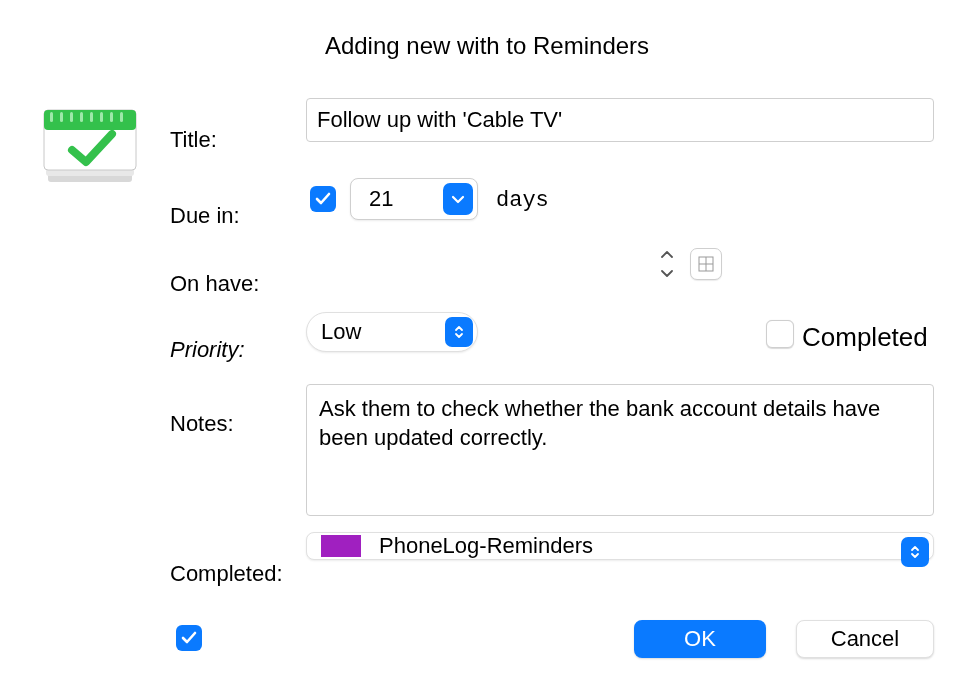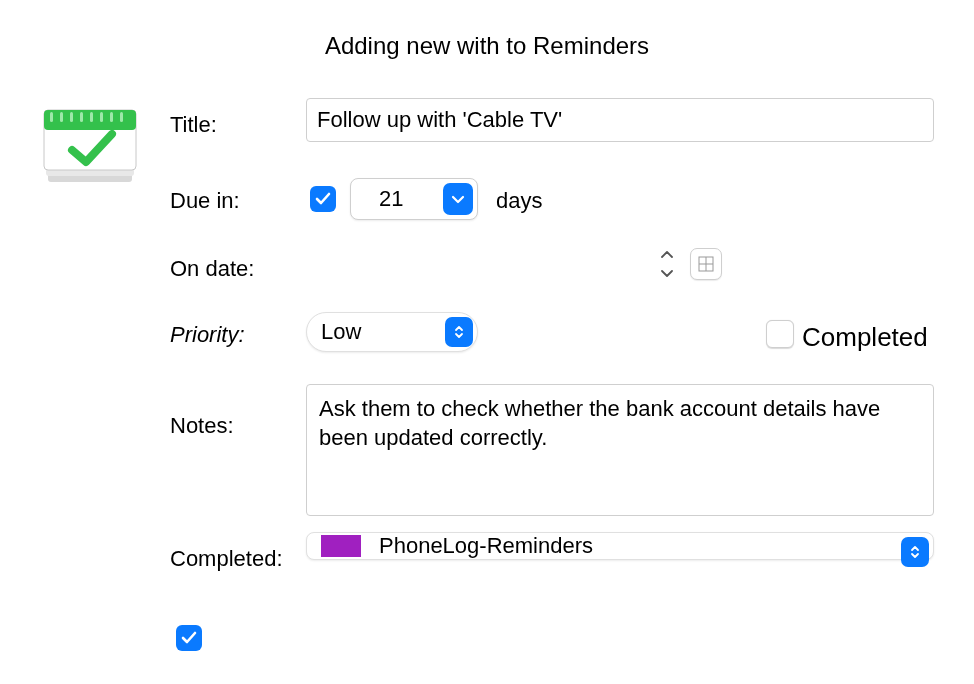--- a/index.html
+++ b/index.html
@@ -18,26 +18,26 @@
     text-align: center;
     font-size: 24px;
   }
 
   .app-icon {
     position: absolute;
     left: 42px; top: 104px;
     width: 96px; height: 88px;
   }
 
-  .label { position: absolute; font-size: 22px; }
+  .label { position: absolute; font-size: 22px; margin-top: 15px; }
   .lbl-title    { left: 170px; top: 112px; }
   .lbl-duein    { left: 170px; top: 188px; }
   .lbl-ondate   { left: 170px; top: 256px; }
   .lbl-priority { left: 170px; top: 322px; font-style: italic; }
-  .lbl-notes    { left: 170px; top: 413px; }
+  .lbl-notes    { left: 170px; top: 396px; }
   .lbl-calendar { left: 170px; top: 546px; }
 
   .text-input {
     position: absolute;
     background: #fff;
     border: 1px solid #cfcfcf;
     border-radius: 4px;
     font-size: 22px;
     padding: 6px 10px;
     color: #000;
@@ -70,33 +70,33 @@
   .cb-duein   { left: 310px; top: 186px; }
   .cb-completed { left: 766px; top: 320px; width: 28px; height: 28px; }
   .cb-reveal  { left: 176px; top: 625px; }
 
   .days-dropdown {
     position: absolute;
     left: 350px; top: 178px; width: 128px; height: 42px;
     border: 1px solid #cfcfcf; border-radius: 8px;
     background: #fff;
     display: flex; align-items: center;
-    padding-left: 28px; font-size: 22px;
+    padding-left: 18px; font-size: 22px;
     box-shadow: 0 1px 2px rgba(0,0,0,.08);
   }
   .days-chevron {
     position: absolute;
     right: 4px; top: 4px;
     width: 30px; height: 32px;
     background: #0a7aff; border-radius: 7px;
     display: flex; align-items: center; justify-content: center;
   }
   .days-chevron svg { width: 14px; height: 14px; }
 
-  .days-suffix { position: absolute; left: 496px; top: 188px; font-size: 22px; }
+  .days-suffix { position: absolute; left: 496px; top: 188px; font-size: 22px; font-family: Liberation Mono, monospace; }
 
   .stepper {
     position: absolute;
     left: 656px; top: 244px; width: 22px; height: 40px;
     display: flex; flex-direction: column; gap: 1px;
   }
   .stepper div {
     flex: 1; display: flex; align-items: center; justify-content: center;
     font-size: 11px; color: #444;
   }
@@ -175,21 +175,21 @@
       <rect x="48" y="8" width="3" height="10" rx="1.5" fill="#9ee8a9"></rect>
       <rect x="58" y="8" width="3" height="10" rx="1.5" fill="#9ee8a9"></rect>
       <rect x="68" y="8" width="3" height="10" rx="1.5" fill="#9ee8a9"></rect>
       <rect x="78" y="8" width="3" height="10" rx="1.5" fill="#9ee8a9"></rect>
       <path d="M30 46 L44 58 L70 30" stroke="#34c14c" stroke-width="8" fill="none" stroke-linecap="round" stroke-linejoin="round"></path>
     </svg>
   </div>
 
   <div class="label lbl-title">Title:</div>
   <div class="label lbl-duein">Due in:</div>
-  <div class="label lbl-ondate">On date:</div>
+  <div class="label lbl-ondate">On have:</div>
   <div class="label lbl-priority">Priority:</div>
   <div class="label lbl-notes">Notes:</div>
   <div class="label lbl-calendar">Completed:</div>
 
   <input type="text" class="text-input title-input" value="Follow up with 'Cable TV'" style="">
 
   <div class="checkbox checked cb-duein">
     <svg viewBox="0 0 18 18">
         <path d="M3 9 L7 13 L15 4" stroke="#fff" stroke-width="2.6" fill="none" stroke-linecap="round" stroke-linejoin="round"></path>
       </svg>
@@ -252,14 +252,16 @@
       </svg>
     </div>
   </div>
 
   <div class="checkbox checked cb-reveal">
     <svg viewBox="0 0 18 18">
         <path d="M3 9 L7 13 L15 4" stroke="#fff" stroke-width="2.6" fill="none" stroke-linecap="round" stroke-linejoin="round"></path>
       </svg>
   </div>
 
+  <div class="btn btn-primary">OK</div>
+  <div class="btn btn-secondary">Cancel</div>
 
 </div>
 
 </body></html>

